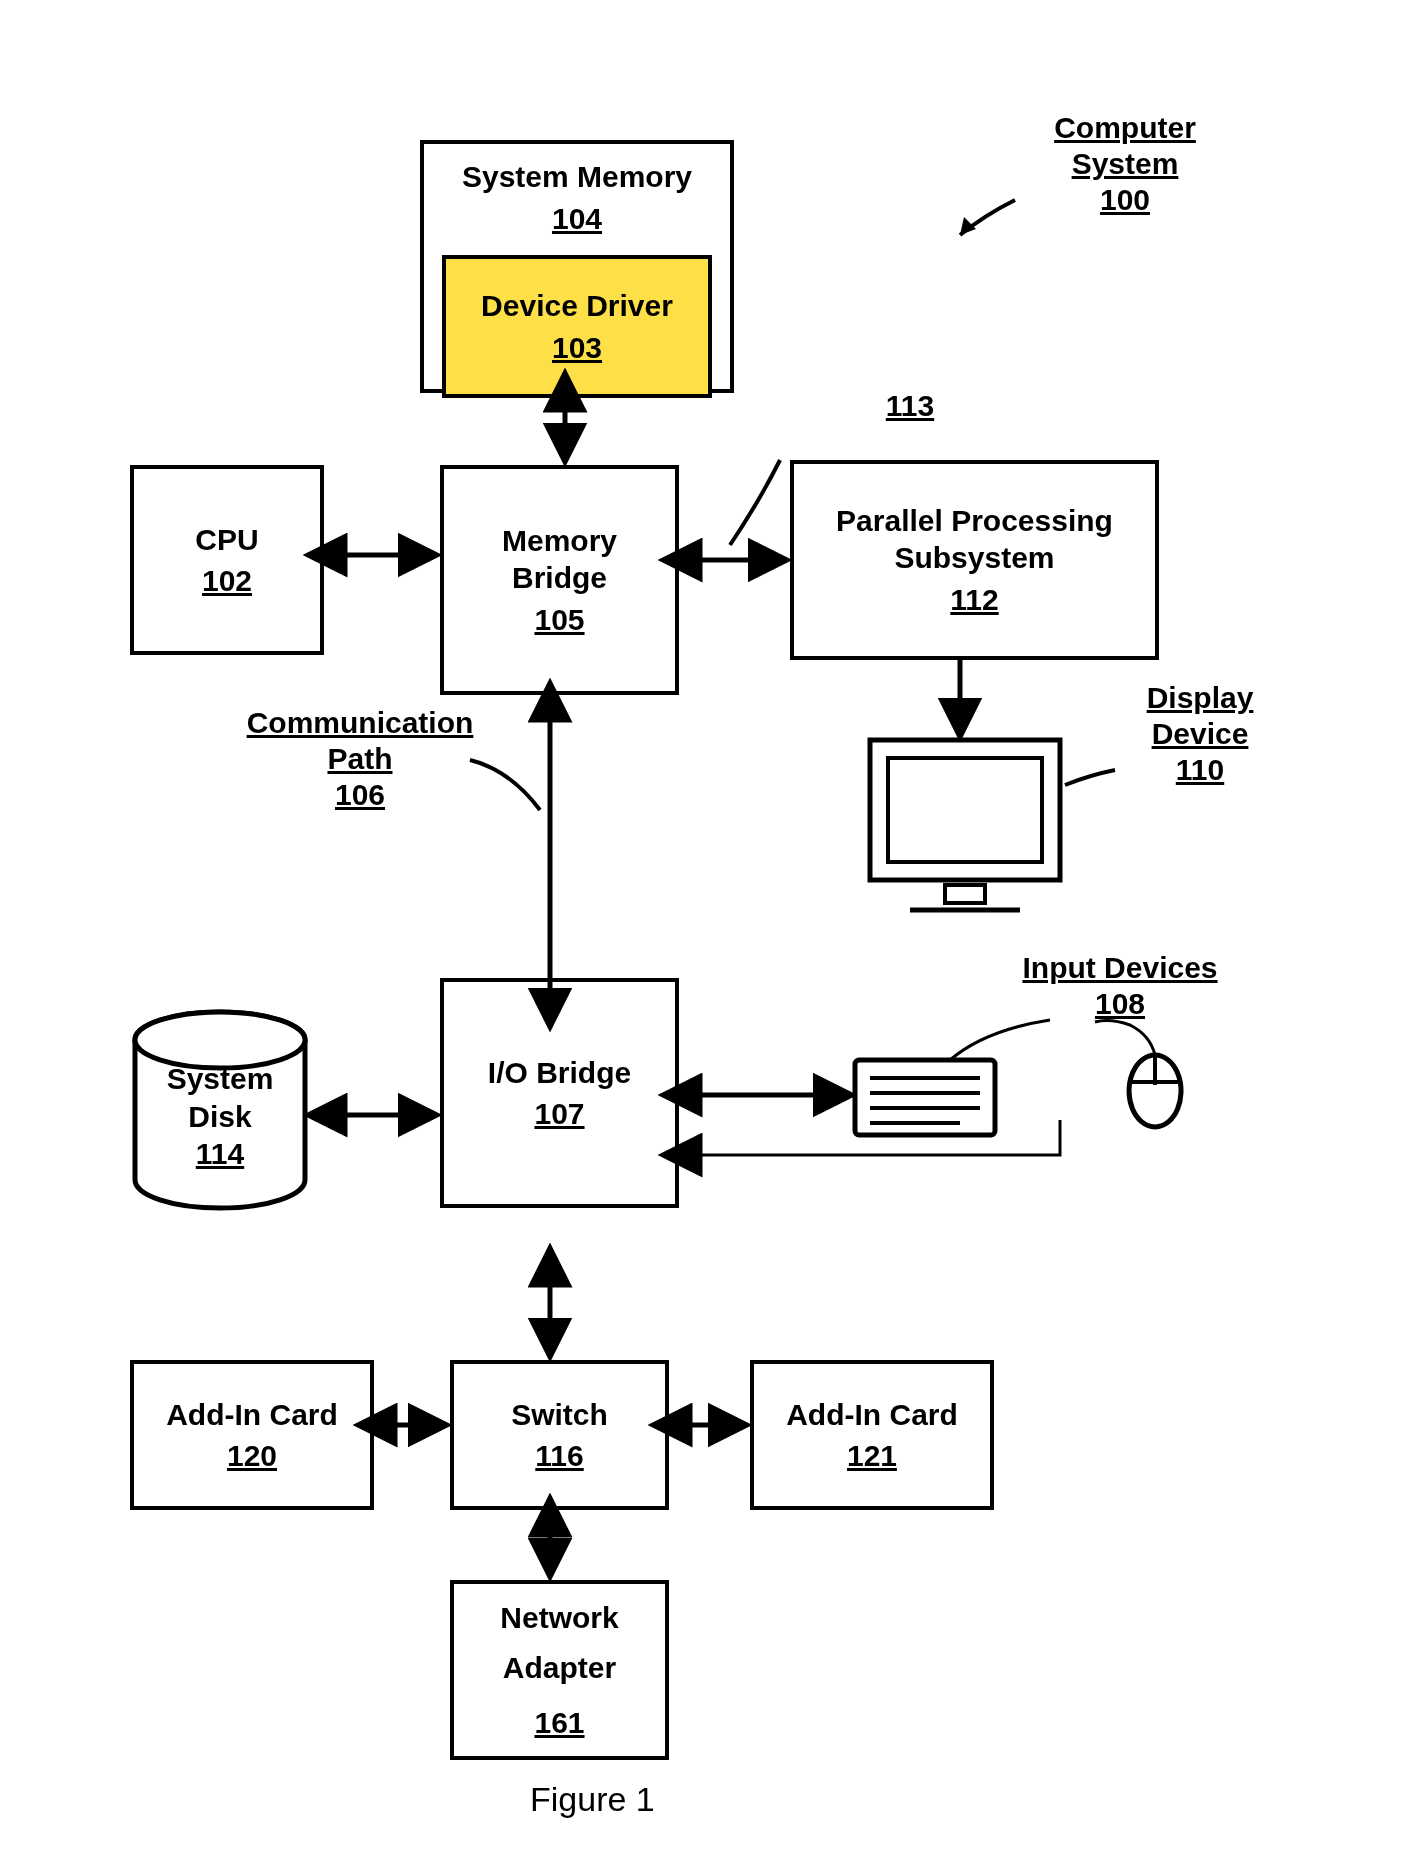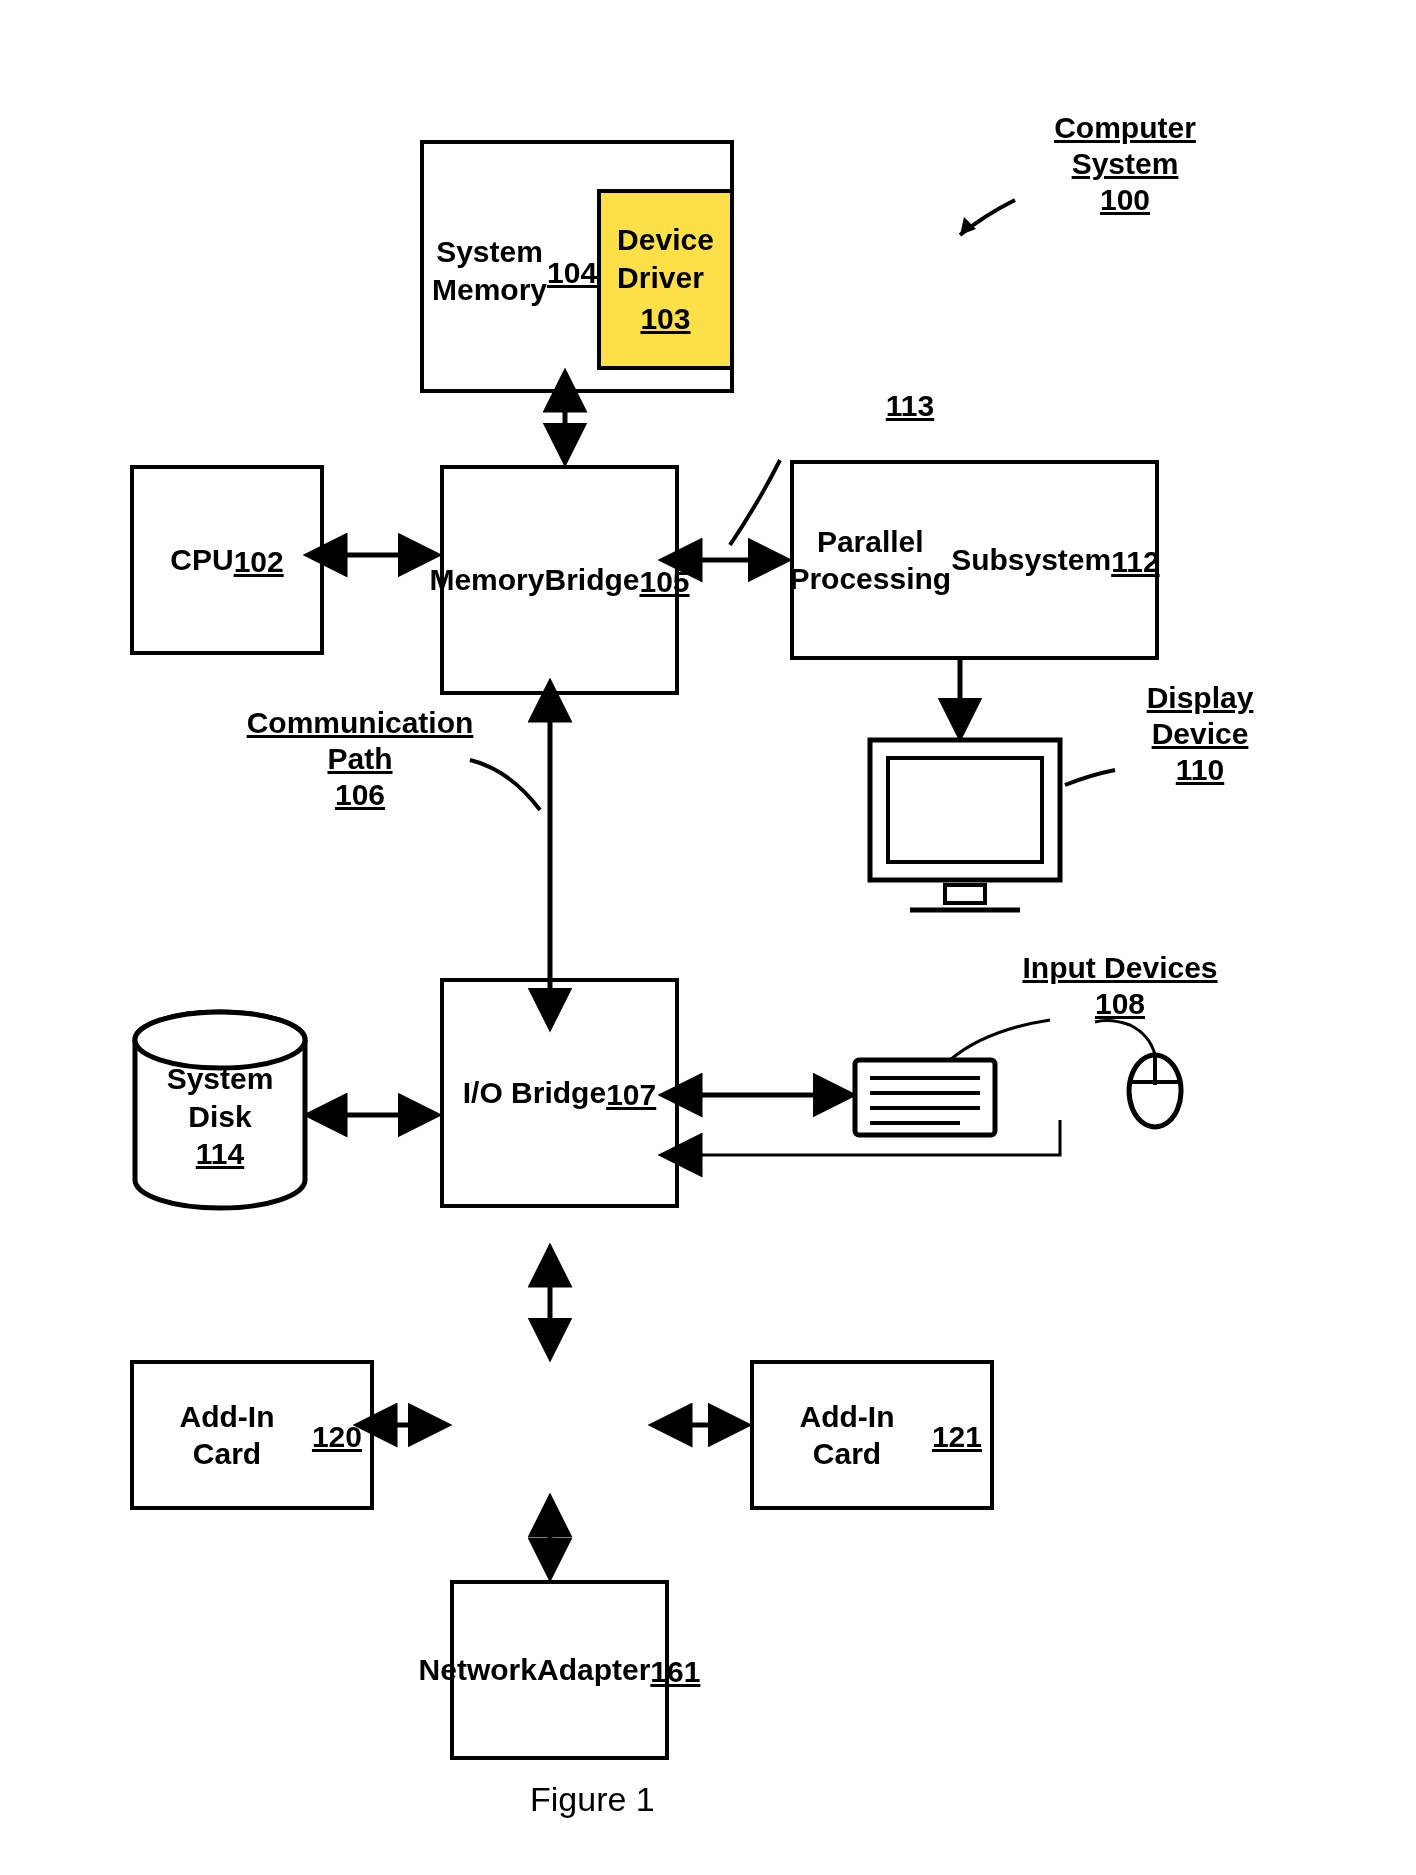--- a/index.html
+++ b/index.html
@@ -12,21 +12,21 @@
     position: relative;
     width: 1416px;
     height: 1875px;
     background: #fff;
   }
   .box {
     position: absolute;
     border: 4px solid #000;
     background: #fff;
     display: flex;
-    flex-direction: row;
+    flex-direction: column;
     align-items: center;
     justify-content: center;
     text-align: center;
     font-weight: 700;
     font-size: 30px;
     line-height: 1.25;
     padding: 6px 8px;
   }
   .box .num {
     text-decoration: underline;
@@ -121,32 +121,36 @@
   <div class="label" style="left:990px; top:950px; width:260px;">
     <div>Input Devices</div>
     <div>108</div>
   </div>
 
   <div class="box" style="left:440px; top:978px; width:215px; height:210px;">
     <div>I/O Bridge</div>
     <div class="num">107</div>
   </div>
 
+  <div class="box" style="left:450px; top:1360px; width:195px; height:130px;">
+    <div>Switch</div>
+    <div class="num">116</div>
+  </div>
 
   <div class="box" style="left:130px; top:1360px; width:220px; height:130px;">
     <div>Add-In Card</div>
     <div class="num">120</div>
   </div>
 
   <div class="box" style="left:750px; top:1360px; width:220px; height:130px;">
     <div>Add-In Card</div>
     <div class="num">121</div>
   </div>
 
-  <div class="box" style="left:450px; top:1580px; width:195px; height:160px;">
+  <div class="box" style="left:450px; top:1580px; width:195px; height:160px;gap:13px;">
     <div>Network</div>
     <div>Adapter</div>
     <div class="num">161</div>
   </div>
 
   <div class="figcap" style="left:530px; top:1780px;">Figure 1</div>
 
   <svg class="overlay" viewBox="0 0 1416 1875">
     <defs>
       <marker id="ah" viewBox="0 0 12 12" refX="10" refY="6" markerWidth="9" markerHeight="9" orient="auto-start-reverse">

